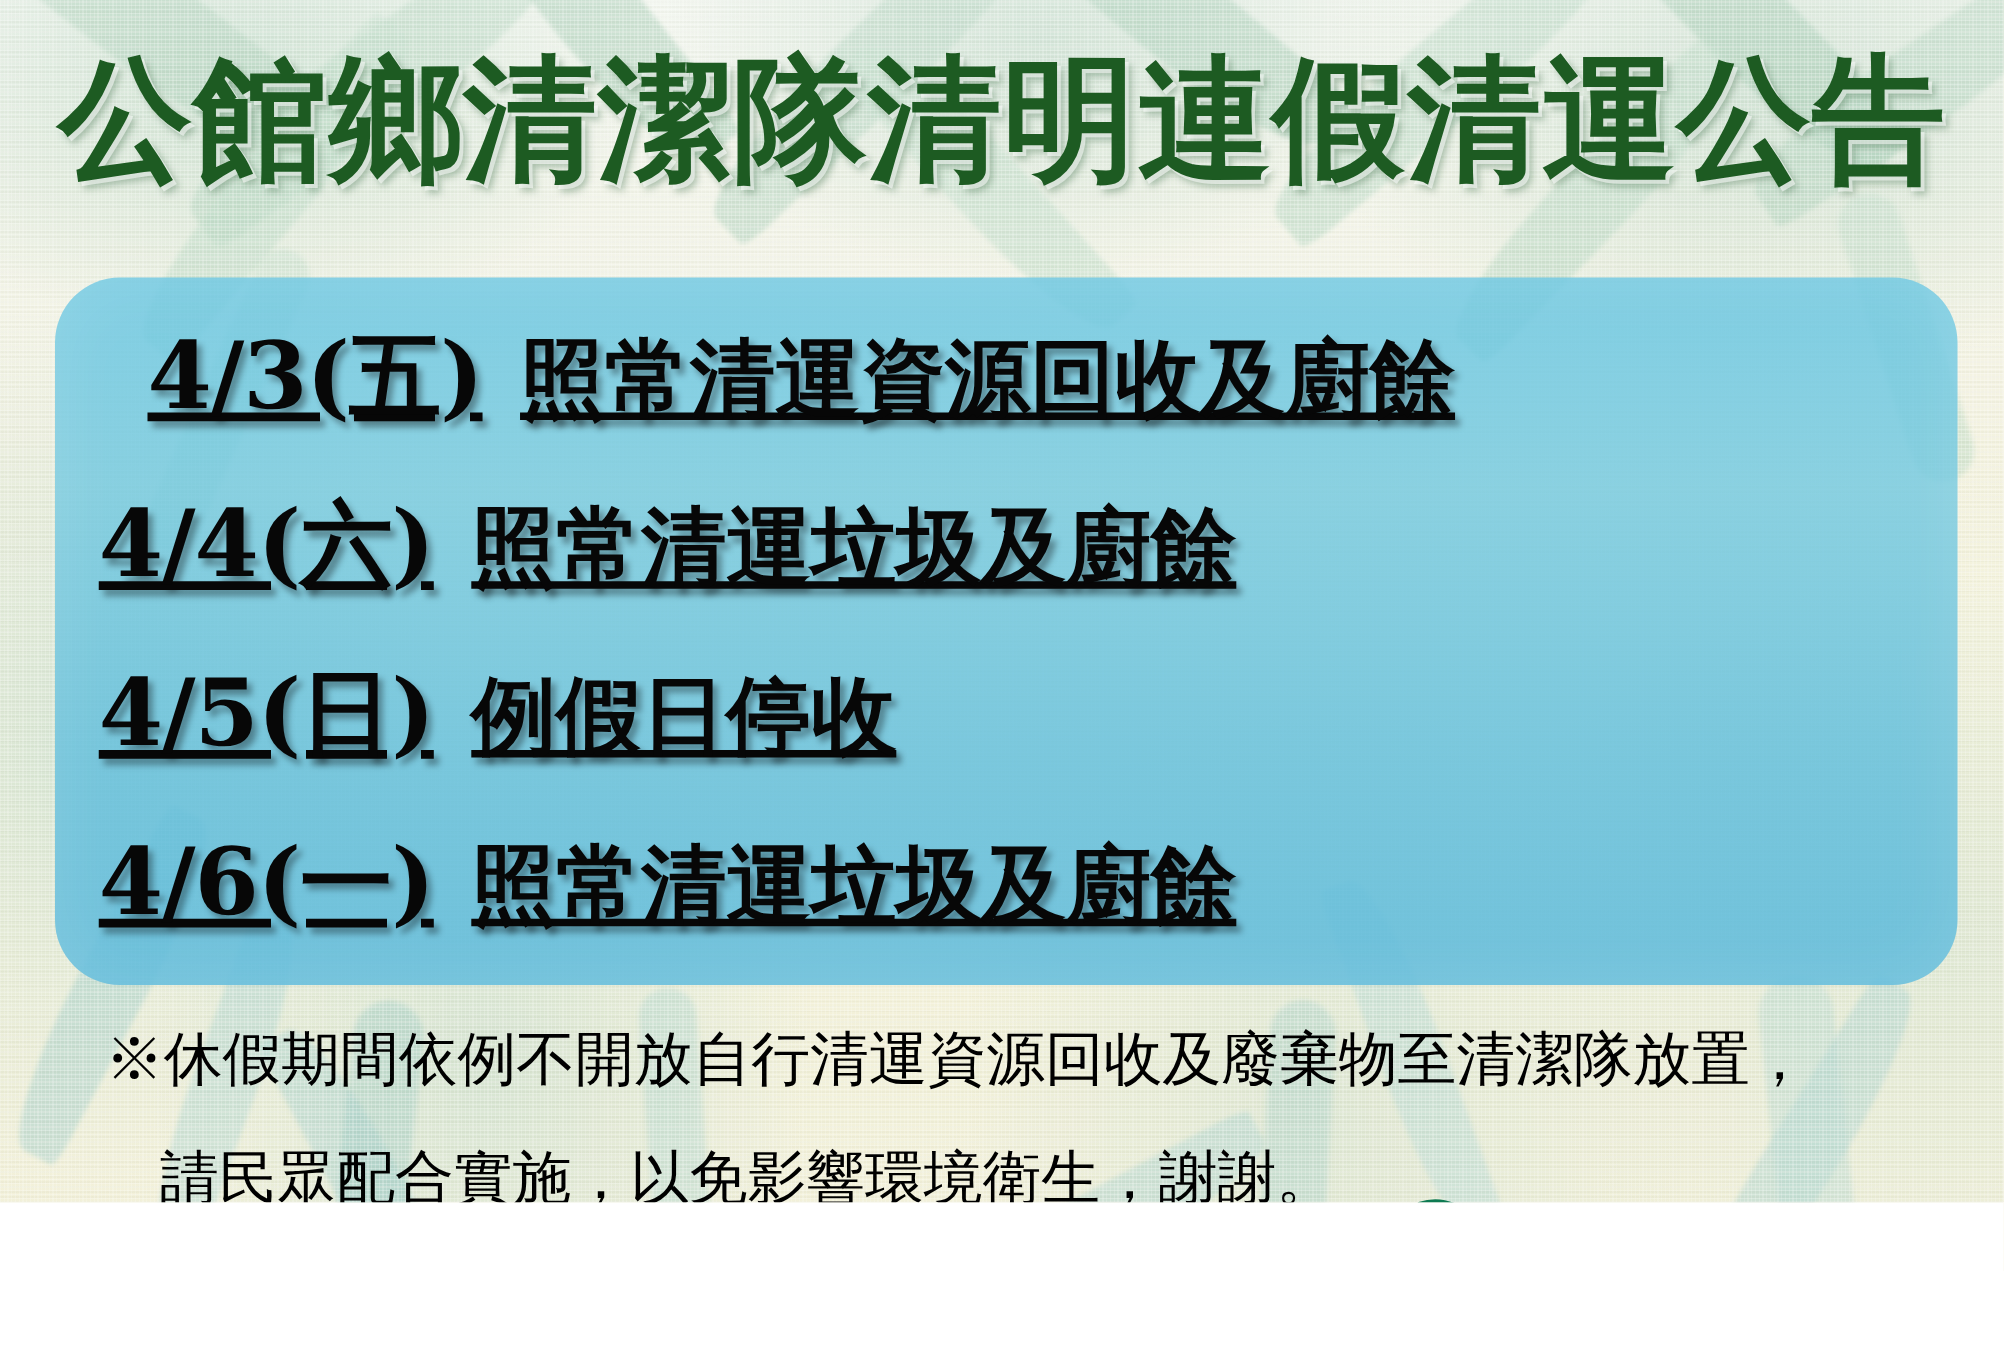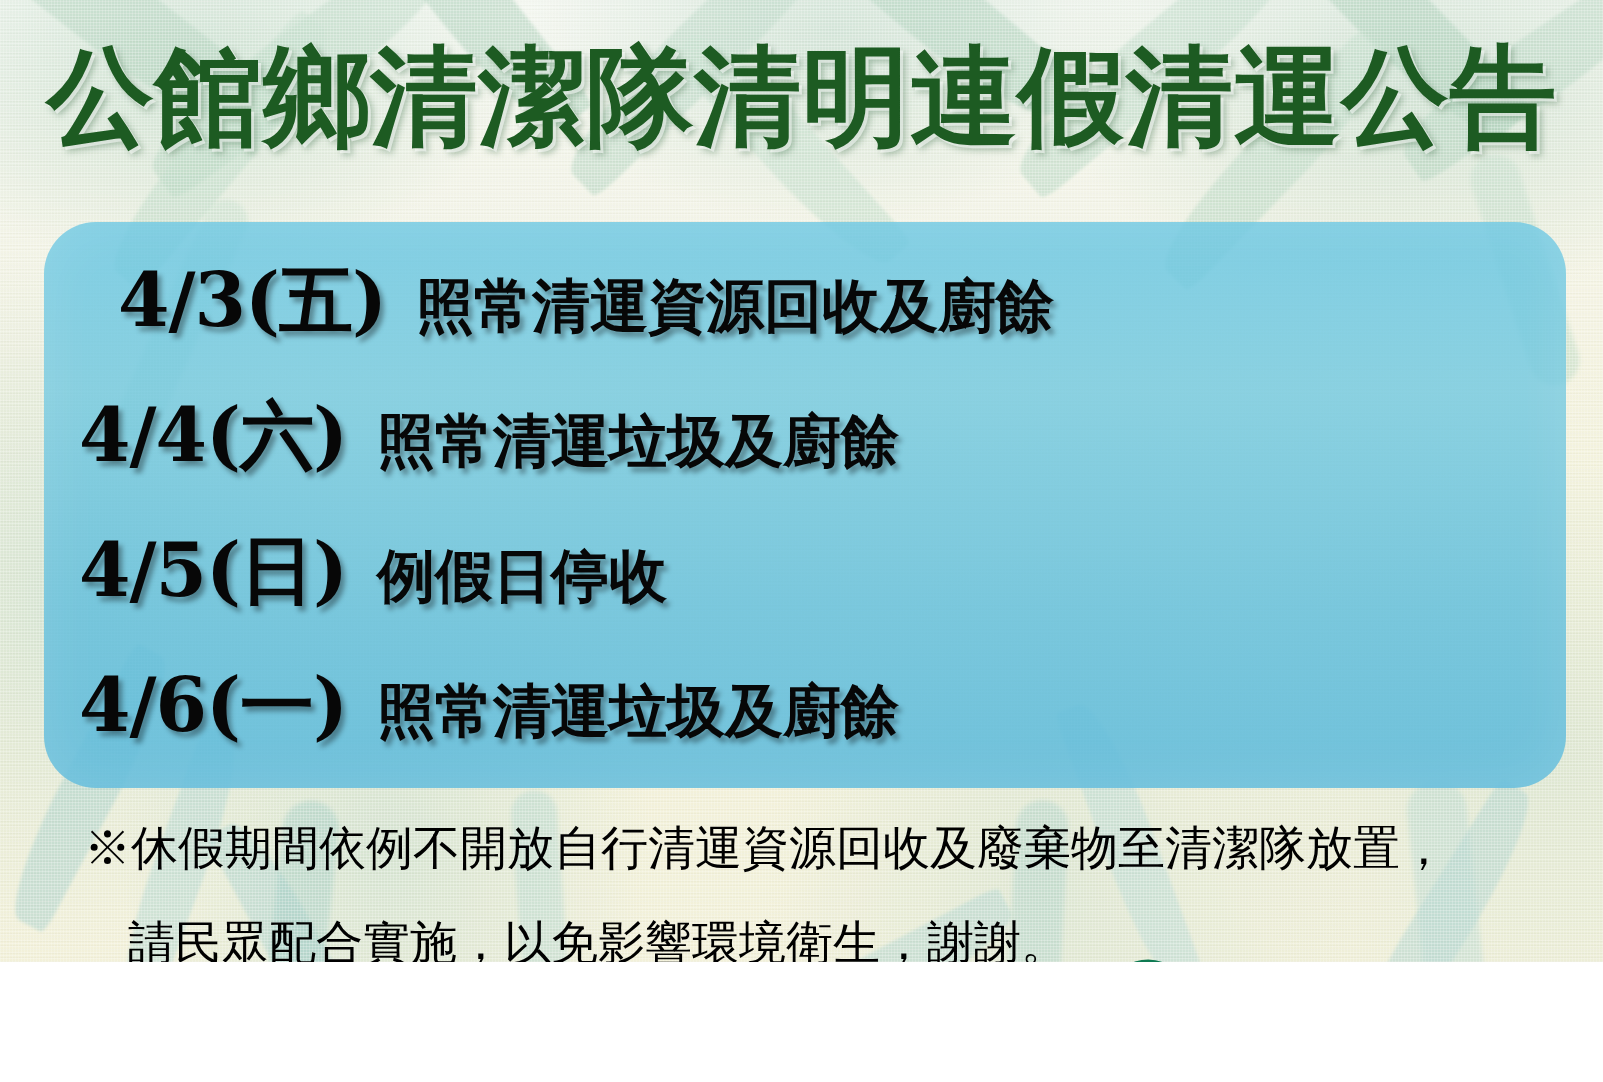--- a/index.html
+++ b/index.html
@@ -123,27 +123,28 @@
   .row {
     display: flex;
     align-items: baseline;
     height: 135px;
     padding-left: 74px;
     font-family: "DejaVu Serif", "Liberation Serif", serif;
     font-weight: bold;
     color: #070707;
     text-shadow: 4px 5px 5px rgba(0,0,0,0.35);
     white-space: nowrap;
+    text-decoration: underline;
   }
   .row .date {
     font-size: 74px;
     letter-spacing: -1px;
   }
   .row .desc {
-    font-size: 58px;
+    font-size: 68px;
     margin-left: 30px;
     letter-spacing: 0px;
   }
   .row.indent { padding-left: 35px; }
 
   
   .note {
     position: absolute;
     font-family: "DejaVu Serif", "Liberation Serif", serif;
     font-weight: normal;

